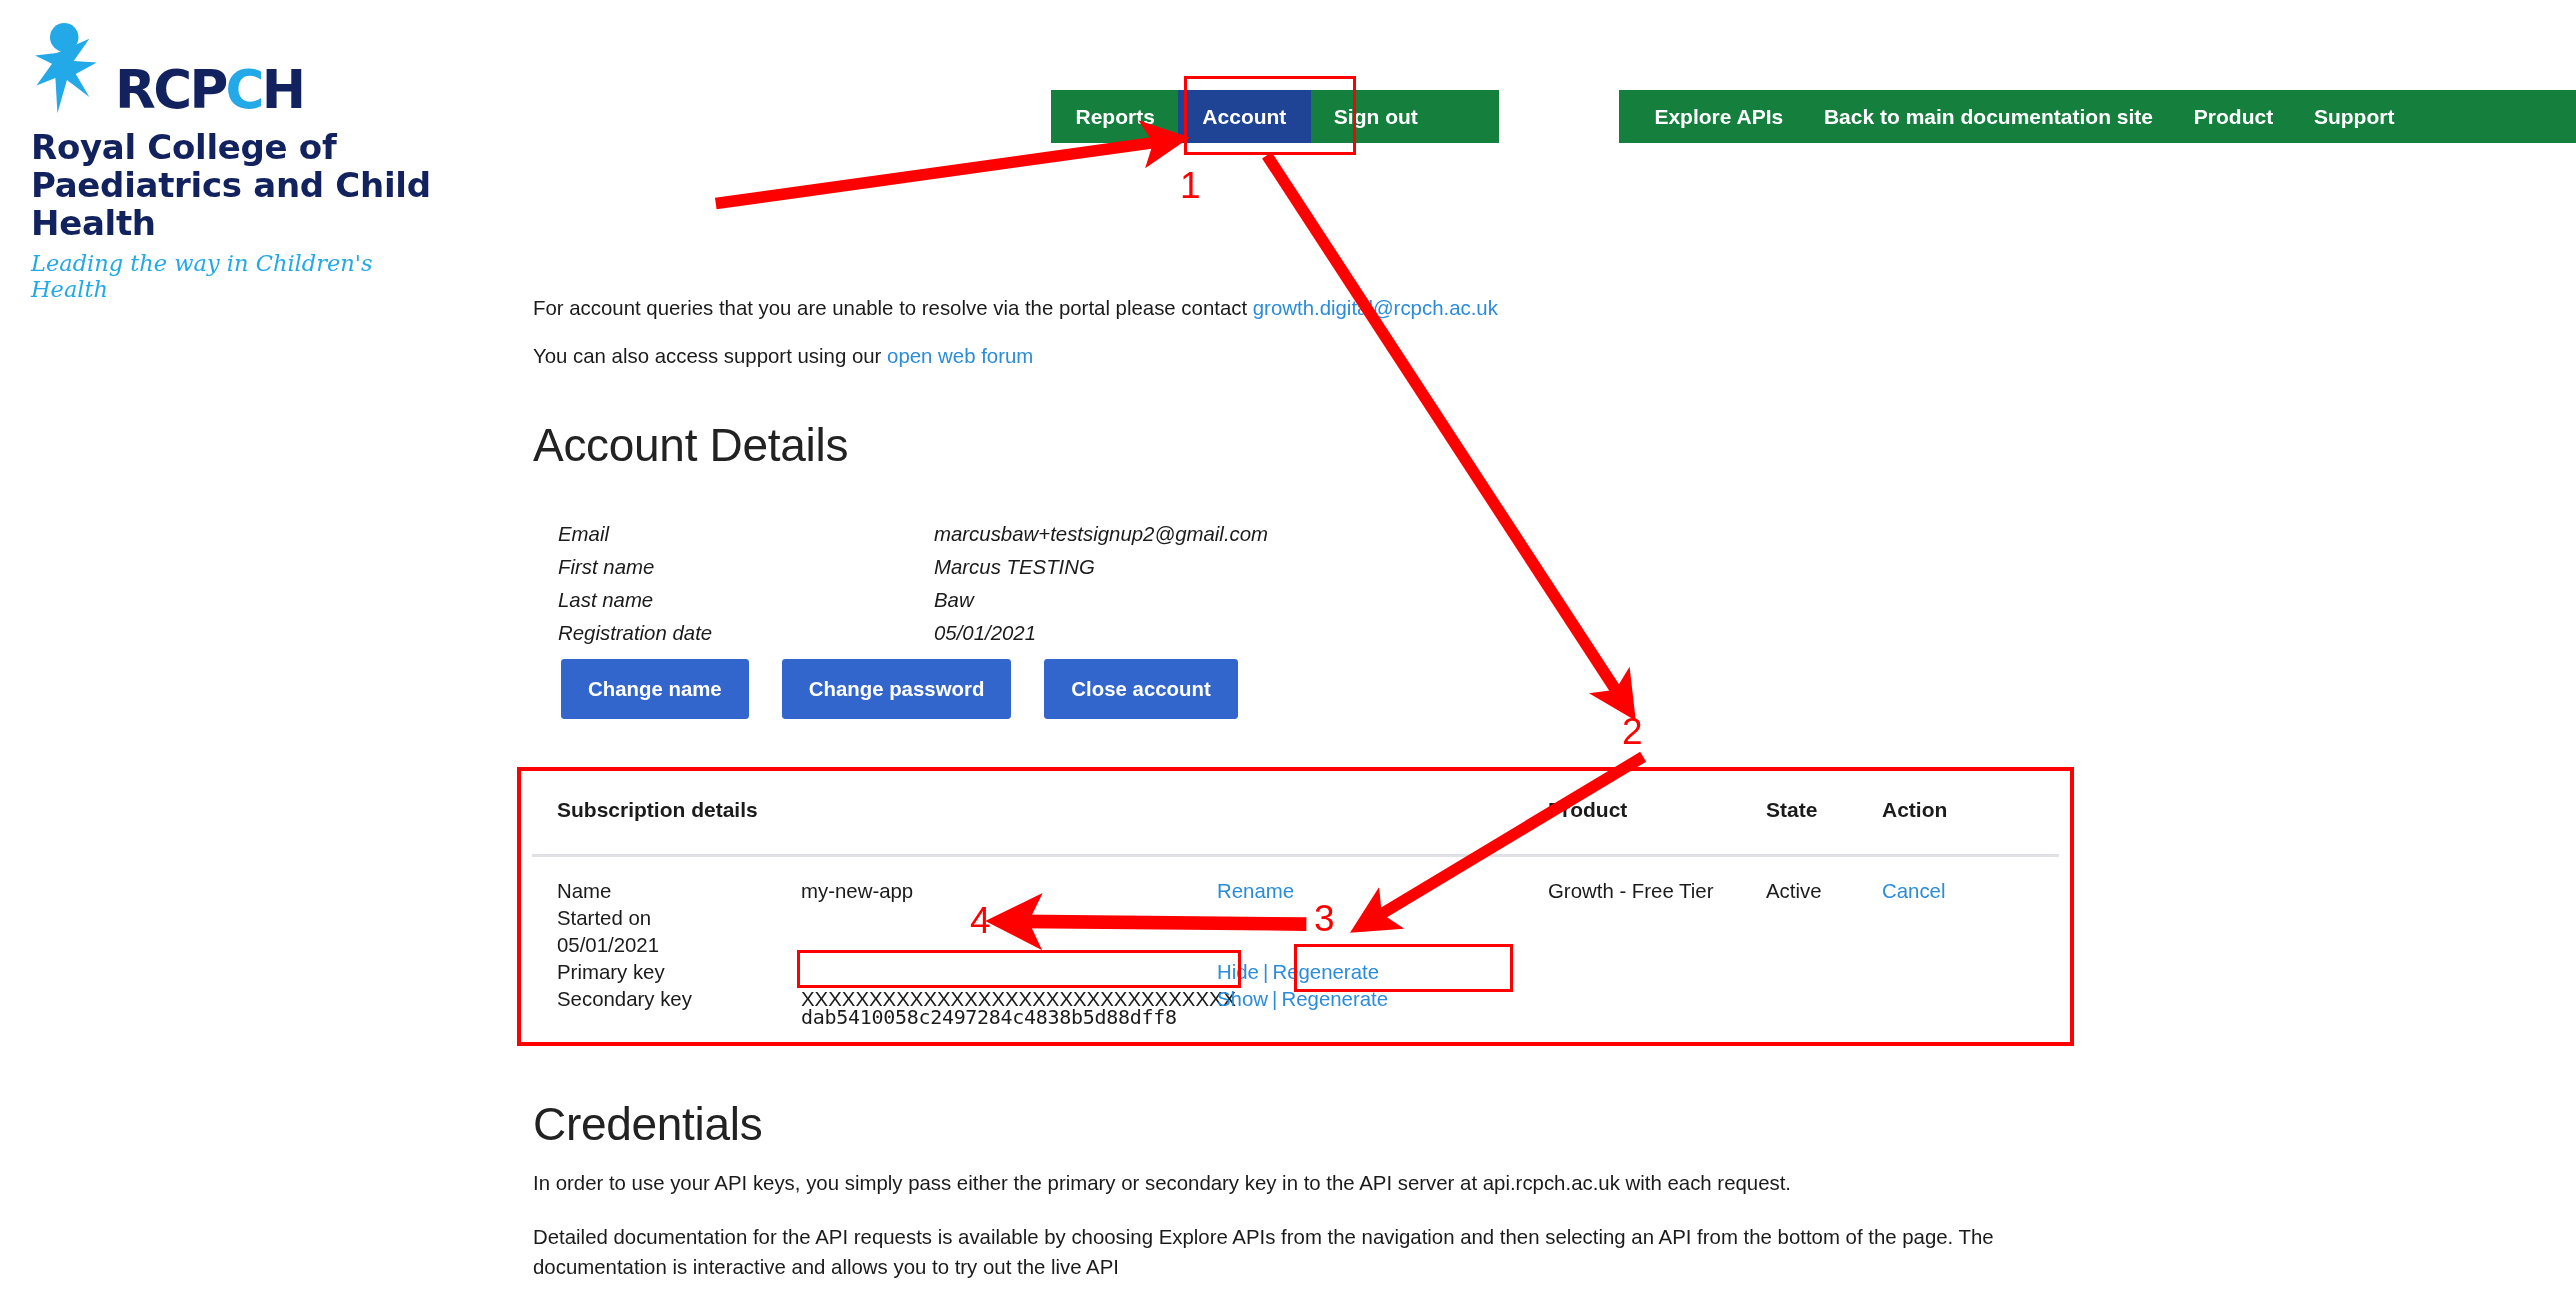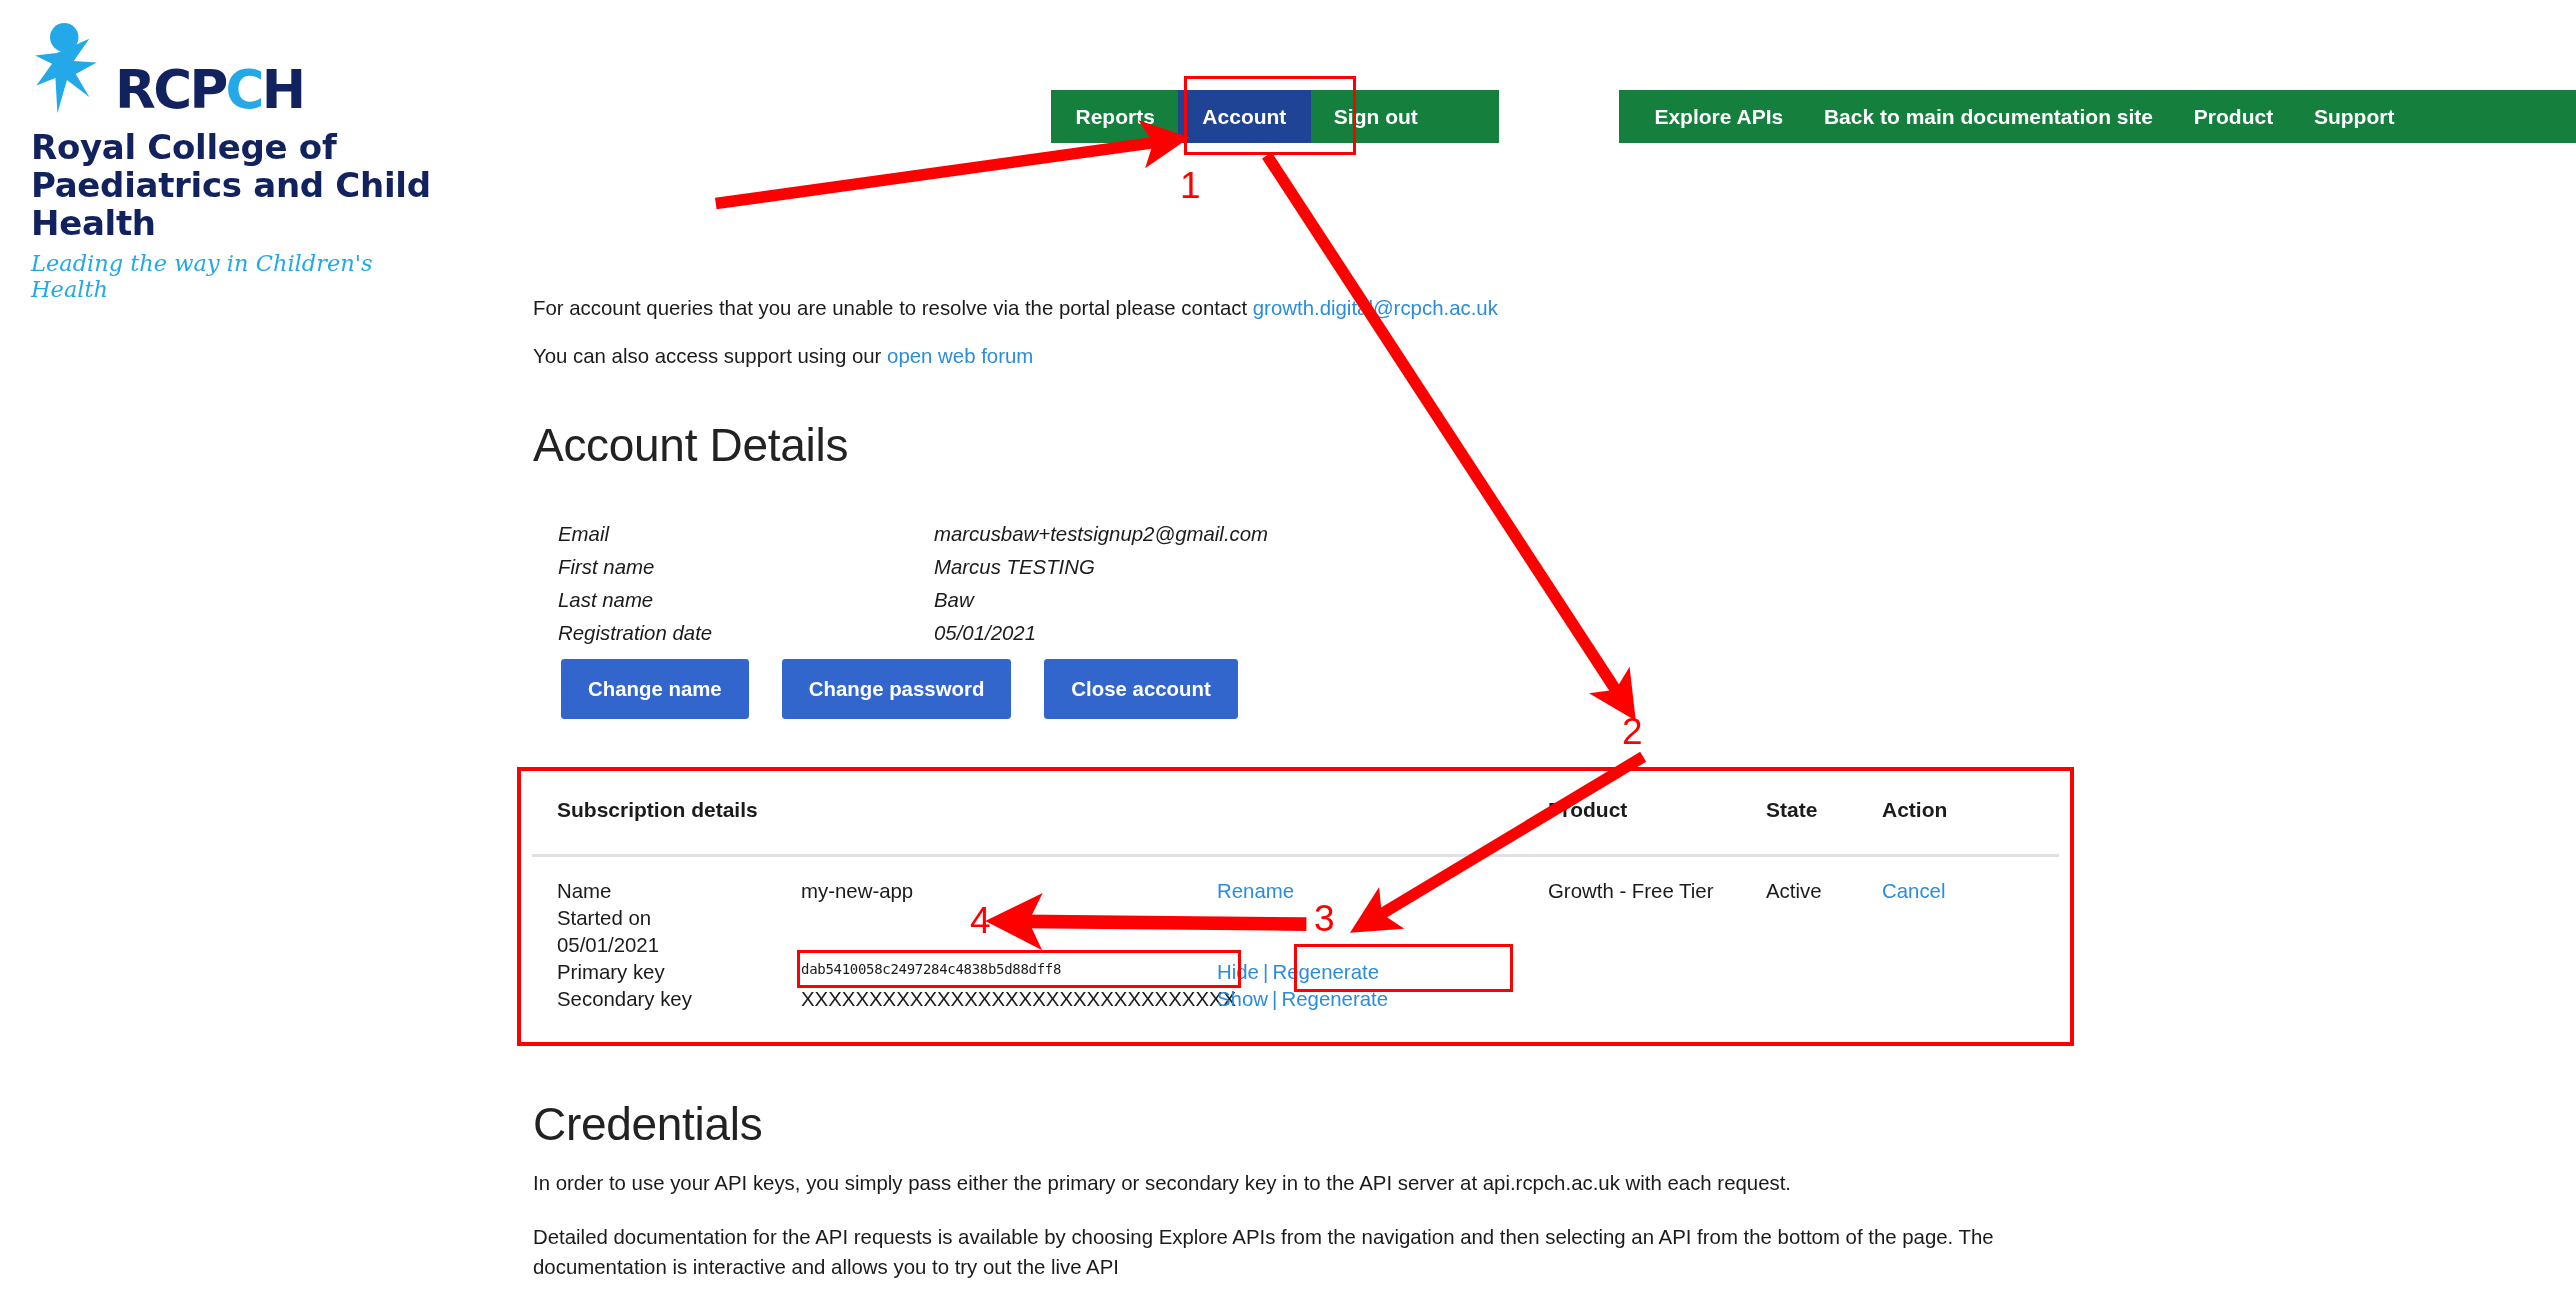--- a/index.html
+++ b/index.html
@@ -215,22 +215,23 @@
     height: 27px;
   }
   .sub-body .c-label { position: absolute; left: 36px; top: 0; }
   .sub-body .c-value { position: absolute; left: 280px; top: 0; }
   .sub-body .c-action { position: absolute; left: 696px; top: 0; }
   .sub-body .c-product { position: absolute; left: 1027px; top: 0; }
   .sub-body .c-state { position: absolute; left: 1245px; top: 0; }
   .sub-body .c-cancel { position: absolute; left: 1361px; top: 0; }
   .mono {
     font-family: "DejaVu Sans Mono", monospace;
-    font-size: 14px;
+    font-size: 20px;
     letter-spacing: -0.3px;
+    margin-top: 44px;
   }
   .sep { color: #2b8cdb; padding: 0 4.1px; }
 
   
   .redbox {
     position: absolute;
     border: 3.4px solid #ff0000;
     box-sizing: border-box;
     background: transparent;
     pointer-events: none;

